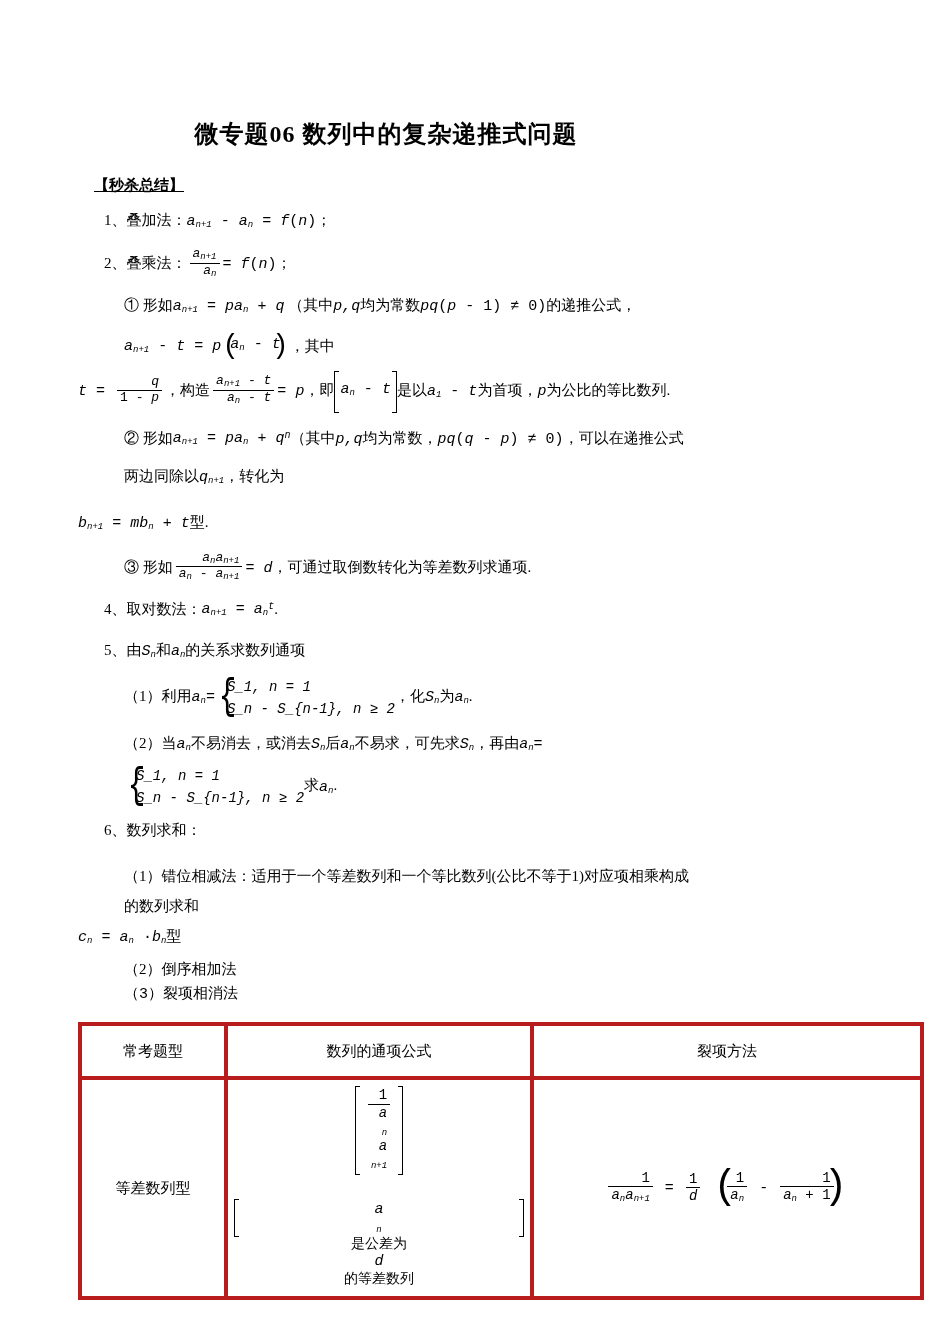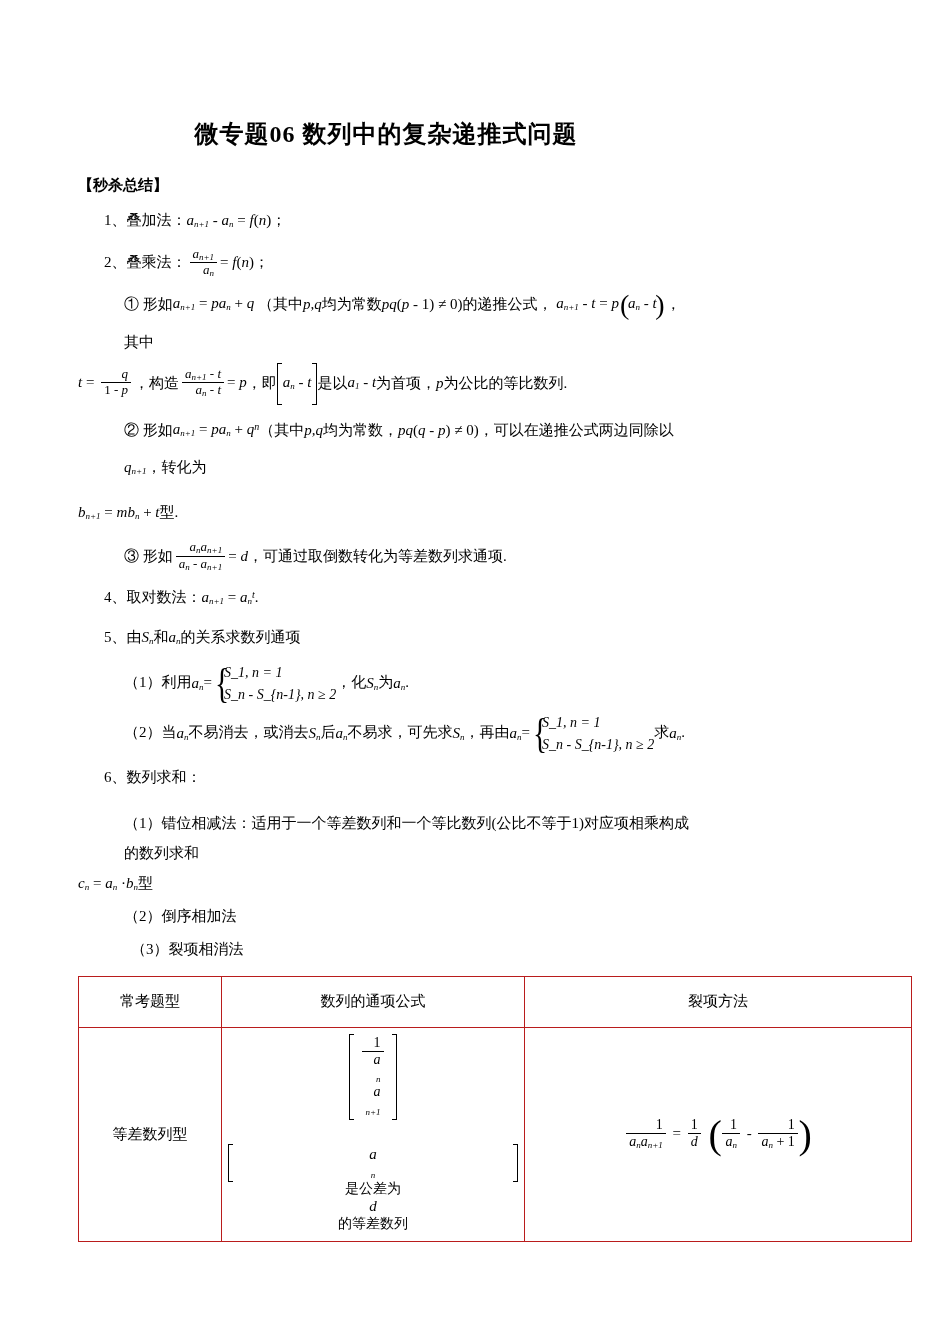--- a/index.html
+++ b/index.html
@@ -26,35 +26,36 @@
     text-align: center;
     font-size: 24px;
     font-weight: bold;
     letter-spacing: 1px;
     margin: 22px 0 26px 0;
     font-family: "Liberation Serif", serif;
   }
   .sec-head {
     font-size: 15px;
     font-weight: bold;
-    margin: 6px 0 10px 0;
+    margin: 6px 0 10px 16px;
+    text-decoration: underline;
   }
   .line {
     font-size: 15px;
     line-height: 30px;
     margin: 6px 0;
     text-indent: 0;
   }
   .ind1 { padding-left: 26px; }
   .ind2 { padding-left: 46px; }
   .flow { line-height: 34px; }
 
   
   .m {
-    font-family: Liberation Serif, serif;
+    font-family: Liberation Mono, monospace;
     font-style: italic;
     font-size: 15px;
     white-space: nowrap;
   }
   .mi { font-style: italic; }
   .up { font-style: normal; }
   sub {
     font-size: 9px;
     font-style: italic;
     vertical-align: -0.25em;
@@ -135,21 +136,21 @@
 
   
   table.tbl {
     border-collapse: collapse;
     width: 794px;
     margin-top: 14px;
     margin-left: 0;
     table-layout: fixed;
   }
   table.tbl td, table.tbl th {
-    border: 1px solid #b91c1c;
+    border: 4px solid #b91c1c;
     font-size: 15px;
     font-weight: normal;
     padding: 8px 6px;
     vertical-align: middle;
     text-align: center;
     font-family: "Liberation Serif", serif;
   }
   table.tbl th { height: 34px; }
   .col1 { width: 130px; }
   .col2 { width: 290px; }
@@ -236,21 +237,21 @@
   </div>
 
   <div class="line" style="margin:0">
     <span class="m"><span class="mi">c</span><sub>n</sub> <span class="up">=</span> <span class="mi">a</span><sub>n</sub> <span class="up">·</span><span class="mi">b</span><sub>n</sub></span><span>型</span>
   </div>
 
   <div class="line ind2" style="margin:0; line-height:26px;">
     <span>（2）倒序相加法</span>
   </div>
 
-  <div class="line ind2" style="margin:7px; line-height:26px;">
+  <div class="line ind2" style="margin:0; line-height:26px;font-family:Liberation Mono, monospace;">
     <span>（3）裂项相消法</span>
   </div>
 
   <table class="tbl">
     <thead>
       <tr>
         <th class="col1">常考题型</th>
         <th class="col2">数列的通项公式</th>
         <th class="col3">裂项方法</th>
       </tr>

